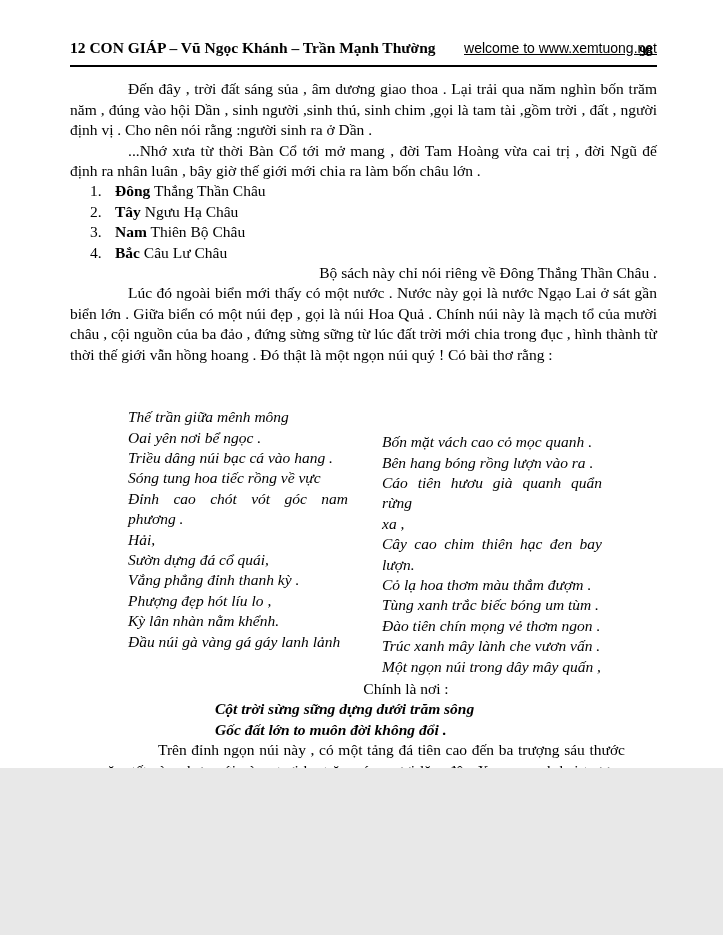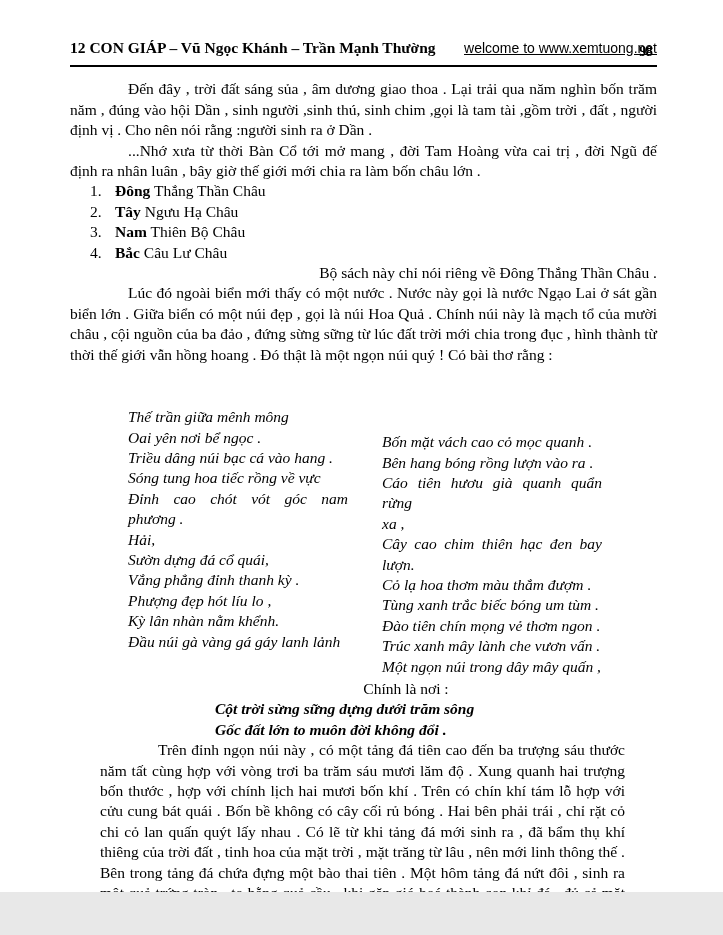--- a/index.html
+++ b/index.html
@@ -1,20 +1,20 @@
 <!DOCTYPE html>
 <html lang="vi"><head>
 <meta charset="utf-8">
 <style>
   * { margin: 0; padding: 0; box-sizing: border-box; }
   html, body { background: #e8e8e8; }
   .page {
     position: relative;
     width: 723px;
-    height: 892px;
+    height: 768px;
     margin: 0 auto;
     background: #ffffff;
     color: #000000;
     font-family: "Liberation Serif", "DejaVu Serif", serif;
     font-size: 15.5px;
     line-height: 20.4px;
     padding: 38px 66px 0 70px;
     overflow: hidden;
   }
   .header {

